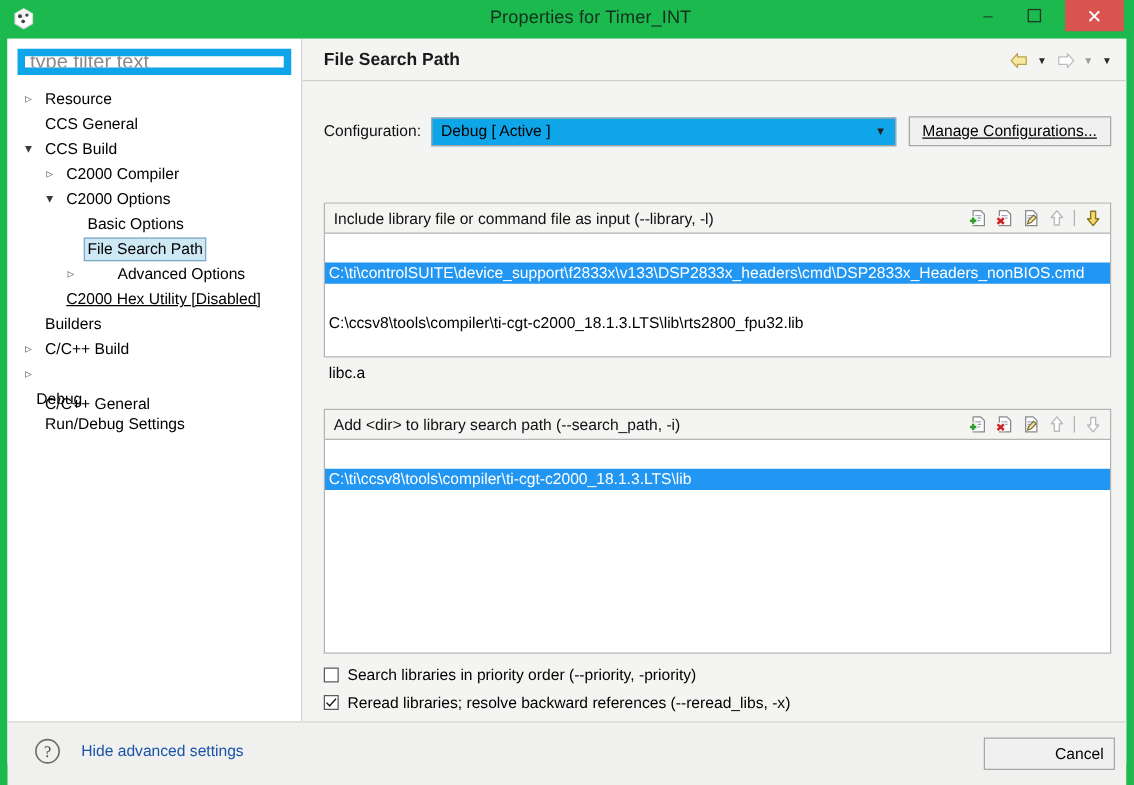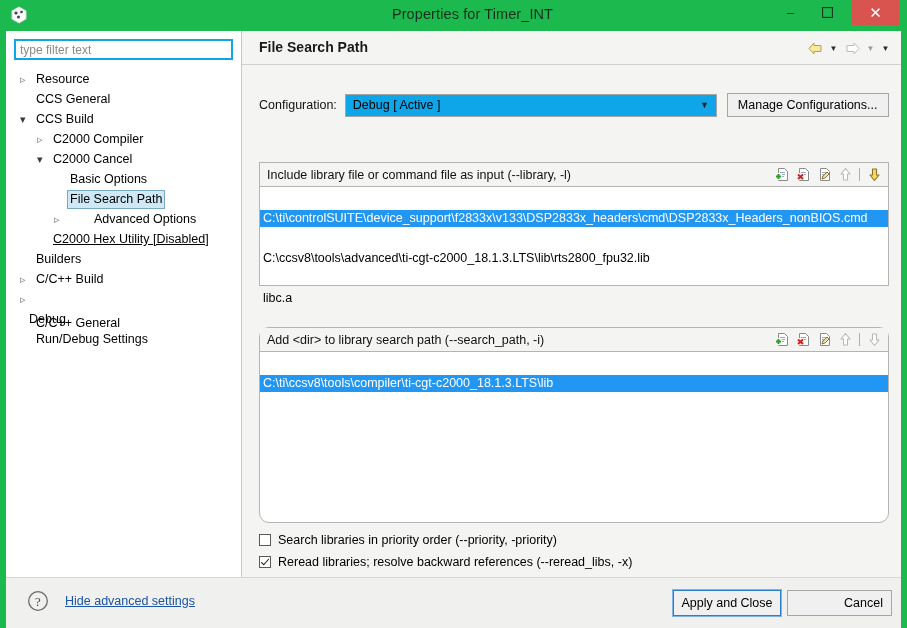--- a/index.html
+++ b/index.html
@@ -91,24 +91,24 @@
     background: #ffffff;
     border-right: 1px solid #c8c8c8;
     box-sizing: border-box;
   }
   .filter-input {
     position: absolute;
     left: 8px; top: 8px;
     width: 219px;
     height: 21px;
     box-sizing: border-box;
-    border: 2px solid #0ea5e9;
+    border: 6px solid #0ea5e9;
     background: #ffffff;
     font-family: "Liberation Sans", sans-serif;
-    font-size: 12px;
+    font-size: 16px;
     padding: 0 4px;
     color: #000;
   }
   .filter-input::placeholder { color: #8a8a8a; opacity: 1; }
   .tree {
     position: absolute;
     left: 0; top: 38px;
     width: 235px;
   }
   .tree-item {
@@ -255,32 +255,33 @@
     padding: 0 10px;
     background: #f0f0f0;
     border: 1px solid #a6a6a6;
     box-sizing: border-box;
     display: flex;
     align-items: center;
     font-size: 12.5px;
     font-family: "Liberation Sans", sans-serif;
     cursor: default;
     color: #000;
+    text-decoration: underline;
   }
   
   .listbox {
     position: absolute;
     left: 17px;
     width: 630px;
     background: #ffffff;
     border: 1px solid #b4b4b4;
     box-sizing: border-box;
   }
   .listbox.first { top: 131px; height: 124px; }
-  .listbox.second { top: 296px; height: 196px; border-radius: 10px; }
+  .listbox.second { top: 296px; height: 196px; }
   .list-header {
     position: relative;
     height: 23px;
     background: #f4f4f2;
     border-bottom: 1px solid #b4b4b4;
     display: flex;
     align-items: center;
   }
   .list-header-label {
     margin-left: 7px;
@@ -367,21 +368,20 @@
   .help-icon {
     position: absolute;
     left: 21px; top: 12px;
     width: 22px; height: 22px;
   }
   .adv-link {
     position: absolute;
     left: 59px; top: 16px;
     font-size: 12.5px;
     color: #1b54a8;
-    text-decoration: underline;
     cursor: default;
   }
   .dlg-btn {
     position: absolute;
     top: 12px;
     height: 26px;
     background: #f0f0f0;
     border: 1px solid #a6a6a6;
     box-sizing: border-box;
     display: flex;
@@ -437,21 +437,21 @@
 
   <div class="content">
 
     <div class="left-pane">
       <input class="filter-input" type="text" placeholder="type filter text" style="">
       <div class="tree" id="tree">
           <div class="tree-item"><span class="arrow collapsed" style="left: 14px;"></span><span class="tree-label" style="margin-left: 27px;">Resource</span></div>
           <div class="tree-item"><span class="tree-label" style="margin-left: 27px;">CCS General</span></div>
           <div class="tree-item"><span class="arrow expanded" style="left: 14px;"></span><span class="tree-label" style="margin-left: 27px;">CCS Build</span></div>
           <div class="tree-item"><span class="arrow collapsed" style="left: 31px;"></span><span class="tree-label" style="margin-left: 44px;">C2000 Compiler</span></div>
-          <div class="tree-item"><span class="arrow expanded" style="left: 31px;"></span><span class="tree-label" style="margin-left: 44px;">C2000 Cancel</span></div>
+          <div class="tree-item"><span class="arrow expanded" style="left: 31px;"></span><span class="tree-label" style="margin-left: 44px;">C2000 Options</span></div>
           <div class="tree-item"><span class="tree-label" style="margin-left: 61px;">Basic Options</span></div>
           <div class="tree-item selected"><span class="tree-label" style="margin-left: 61px;">File Search Path</span></div>
           <div class="tree-item"><span class="arrow collapsed" style="left: 48px;"></span><span class="tree-label" style="margin-left: 85px;">Advanced Options</span></div>
           <div class="tree-item"><span class="tree-label" style="margin-left: 44px; text-decoration: underline;">C2000 Hex Utility  [Disabled]</span></div>
           <div class="tree-item"><span class="tree-label" style="margin-left: 27px;">Builders</span></div>
           <div class="tree-item"><span class="arrow collapsed" style="left: 14px;"></span><span class="tree-label" style="margin-left: 27px;">C/C++ Build</span></div>
           <div class="tree-item"><span class="arrow collapsed" style="left: 14px;"></span><span class="tree-label" style="margin-left: 27px; margin-top: 24px;">C/C++ General</span></div>
           <div class="tree-item"><span class="tree-label" style="margin-left: 20px;">Debug</span></div>
           <div class="tree-item"><span class="tree-label" style="margin-left: 27px;">Run/Debug Settings</span></div>
         </div>
@@ -522,21 +522,21 @@
             <div class="tool-sep"></div>
             <div class="tool-icon">
               <svg width="13" height="15" viewBox="0 0 13 15">
                 <path d="M6.5,13.5 L11,8 L8.5,8 L8.5,2 L4.5,2 L4.5,8 L2,8 Z" fill="#f6d96a" stroke="#8a7321" stroke-width="1.1" stroke-linejoin="round"></path>
               </svg>
             </div>
           </div>
         </div>
         <div class="list-rows" id="library-rows">
             <div class="list-row selected">C:\ti\controlSUITE\device_support\f2833x\v133\DSP2833x_headers\cmd\DSP2833x_Headers_nonBIOS.cmd</div>
-            <div class="list-row">C:\ccsv8\tools\advanced\ti-cgt-c2000_18.1.3.LTS\lib\rts2800_fpu32.lib</div>
+            <div class="list-row">C:\ccsv8\tools\compiler\ti-cgt-c2000_18.1.3.LTS\lib\rts2800_fpu32.lib</div>
             <div class="list-row">libc.a</div>
           </div>
       </div>
 
       <div class="listbox second">
         <div class="list-header">
           <span class="list-header-label">Add &lt;dir&gt; to library search path (--search_path, -i)</span>
           <div class="list-tools">
             <div class="tool-icon">
               <svg width="15" height="15" viewBox="0 0 15 15">
@@ -597,18 +597,17 @@
     </div>
 
     <div class="footer">
       <div class="help-icon">
         <svg width="22" height="22" viewBox="0 0 22 22">
           <circle cx="11" cy="11" r="9.3" fill="none" stroke="#6b6b6b" stroke-width="1.3"></circle>
           <text x="11" y="15.6" font-family="Liberation Serif, serif" font-size="13" fill="#4a4a4a" text-anchor="middle">?</text>
         </svg>
       </div>
       <div class="adv-link">Hide advanced settings</div>
-      <div class="dlg-btn btn-apply">Apply and Close</div>
       <div class="dlg-btn btn-cancel">Cancel</div>
     </div>
 
   </div>
 </div>
 
 </body></html>

